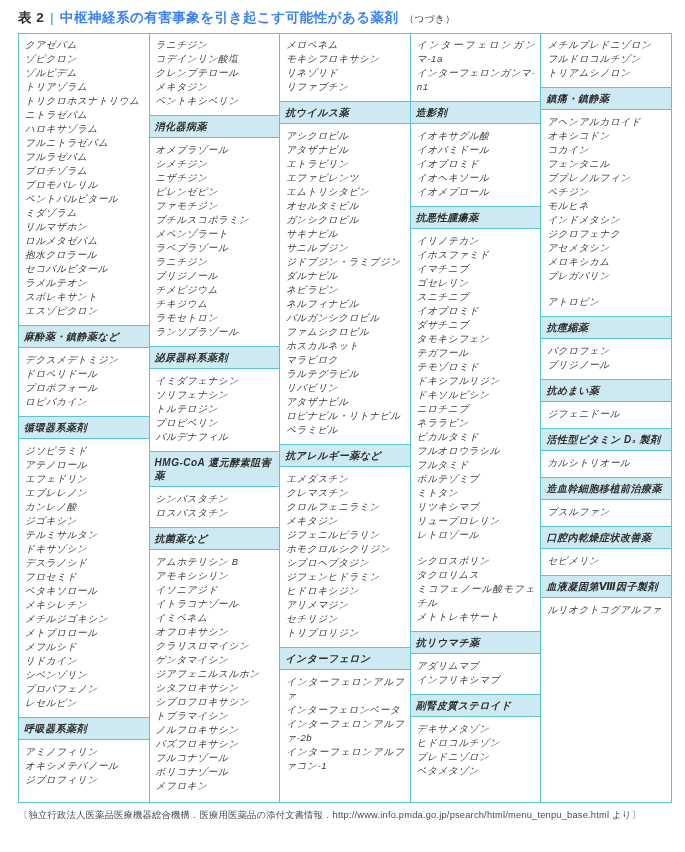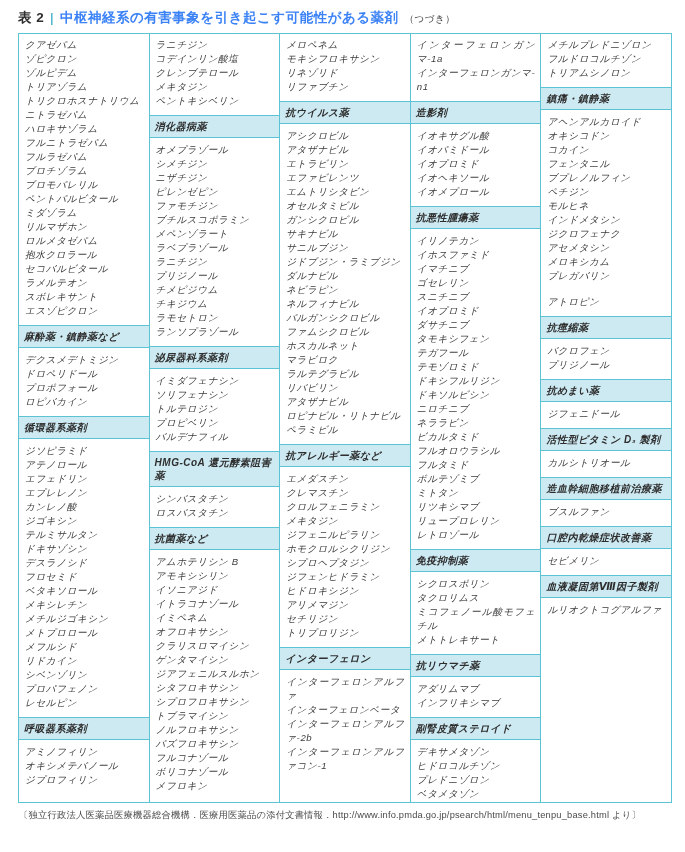--- a/index.html
+++ b/index.html
@@ -283,21 +283,20 @@
           <div class="item">ネララビン</div>
           <div class="item">ビカルタミド</div>
           <div class="item">フルオロウラシル</div>
           <div class="item">フルタミド</div>
           <div class="item">ボルテゾミブ</div>
           <div class="item">ミトタン</div>
           <div class="item">リツキシマブ</div>
           <div class="item">リュープロレリン</div>
           <div class="item">レトロゾール</div>
         </div>
-        <div class="sec-header">免疫抑制薬</div>
         <div class="sec-items">
           <div class="item">シクロスポリン</div>
           <div class="item">タクロリムス</div>
           <div class="item">ミコフェノール酸モフェチル</div>
           <div class="item">メトトレキサート</div>
         </div>
         <div class="sec-header">抗リウマチ薬</div>
         <div class="sec-items">
           <div class="item">アダリムマブ</div>
           <div class="item">インフリキシマブ</div>

